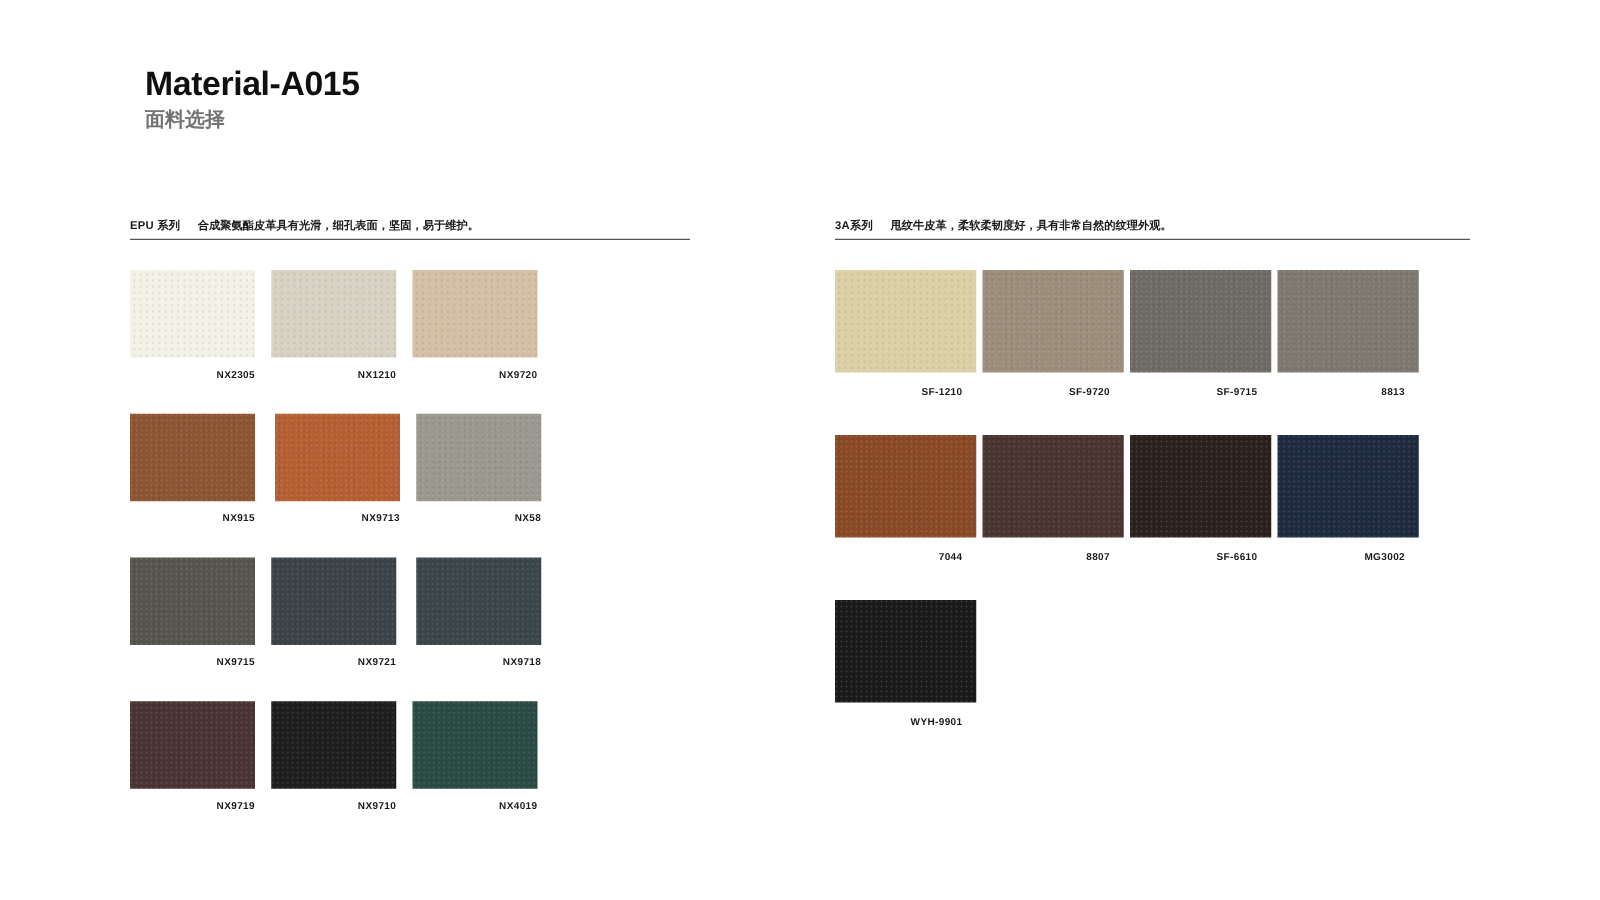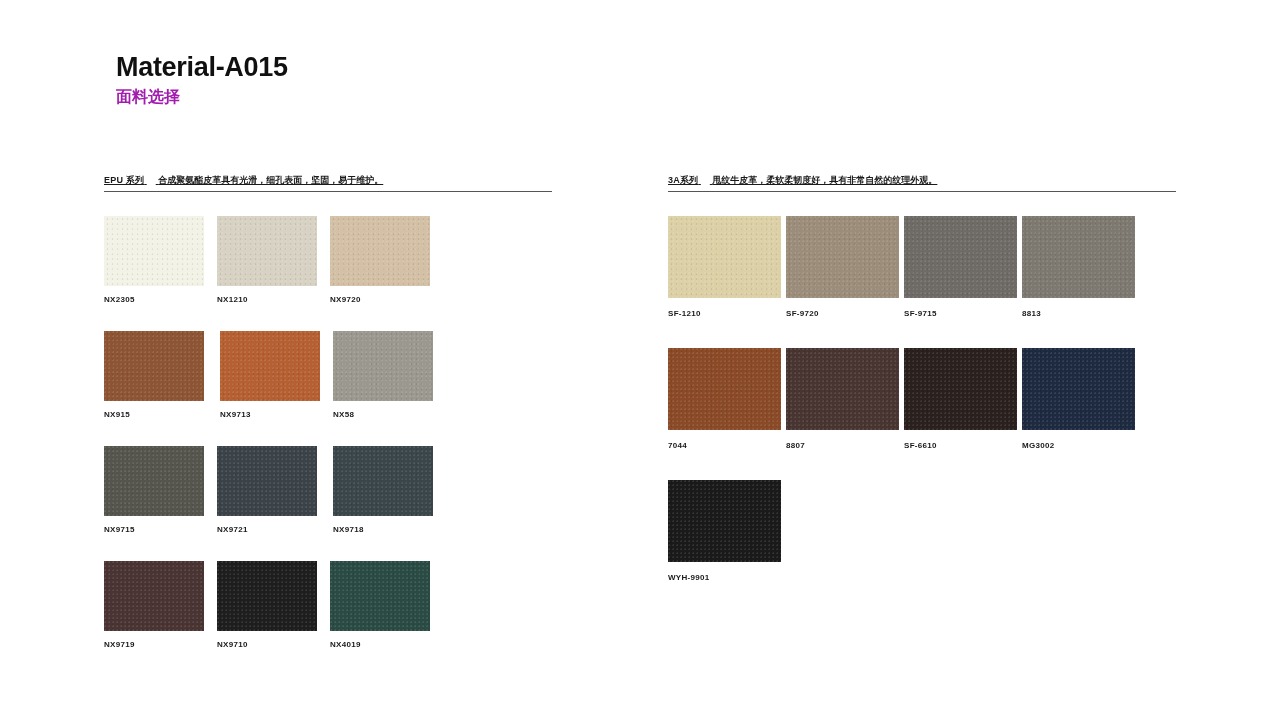--- a/index.html
+++ b/index.html
@@ -28,52 +28,51 @@
     letter-spacing: -0.3px;
     line-height: 1.15;
     color: #101010;
     white-space: nowrap;
   }
   .page-subtitle {
     font-size: 16px;
     font-weight: bold;
     line-height: 1.2;
     margin-top: 4px;
-    color: #a21caf;
+    color: #737373;
     white-space: nowrap;
   }
 
   
   .column {
     position: absolute;
     top: 176px;
   }
   .column-left  { left: 104px;  width: 448px; }
   .column-right { left: 668px;  width: 508px; }
 
   .series-header {
     font-size: 9px;
     font-weight: bold;
     color: #1a1a1a;
     padding-bottom: 5px;
     border-bottom: 1px solid #555555;
     white-space: nowrap;
     line-height: 1.1;
-    text-decoration: underline;
   }
   .series-code { letter-spacing: 0.2px; }
   .series-gap  { display: inline-block; width: 9px; }
 
   
   .swatch-grid {
     display: flex;
     flex-wrap: wrap;
   }
   .swatch-cell {
-    text-align: left;
+    text-align: right;
   }
   .swatch-chip {
     position: relative;
     overflow: hidden;
     background-repeat: repeat;
   }
   
   .swatch-chip::after {
     content: "";
     position: absolute;

